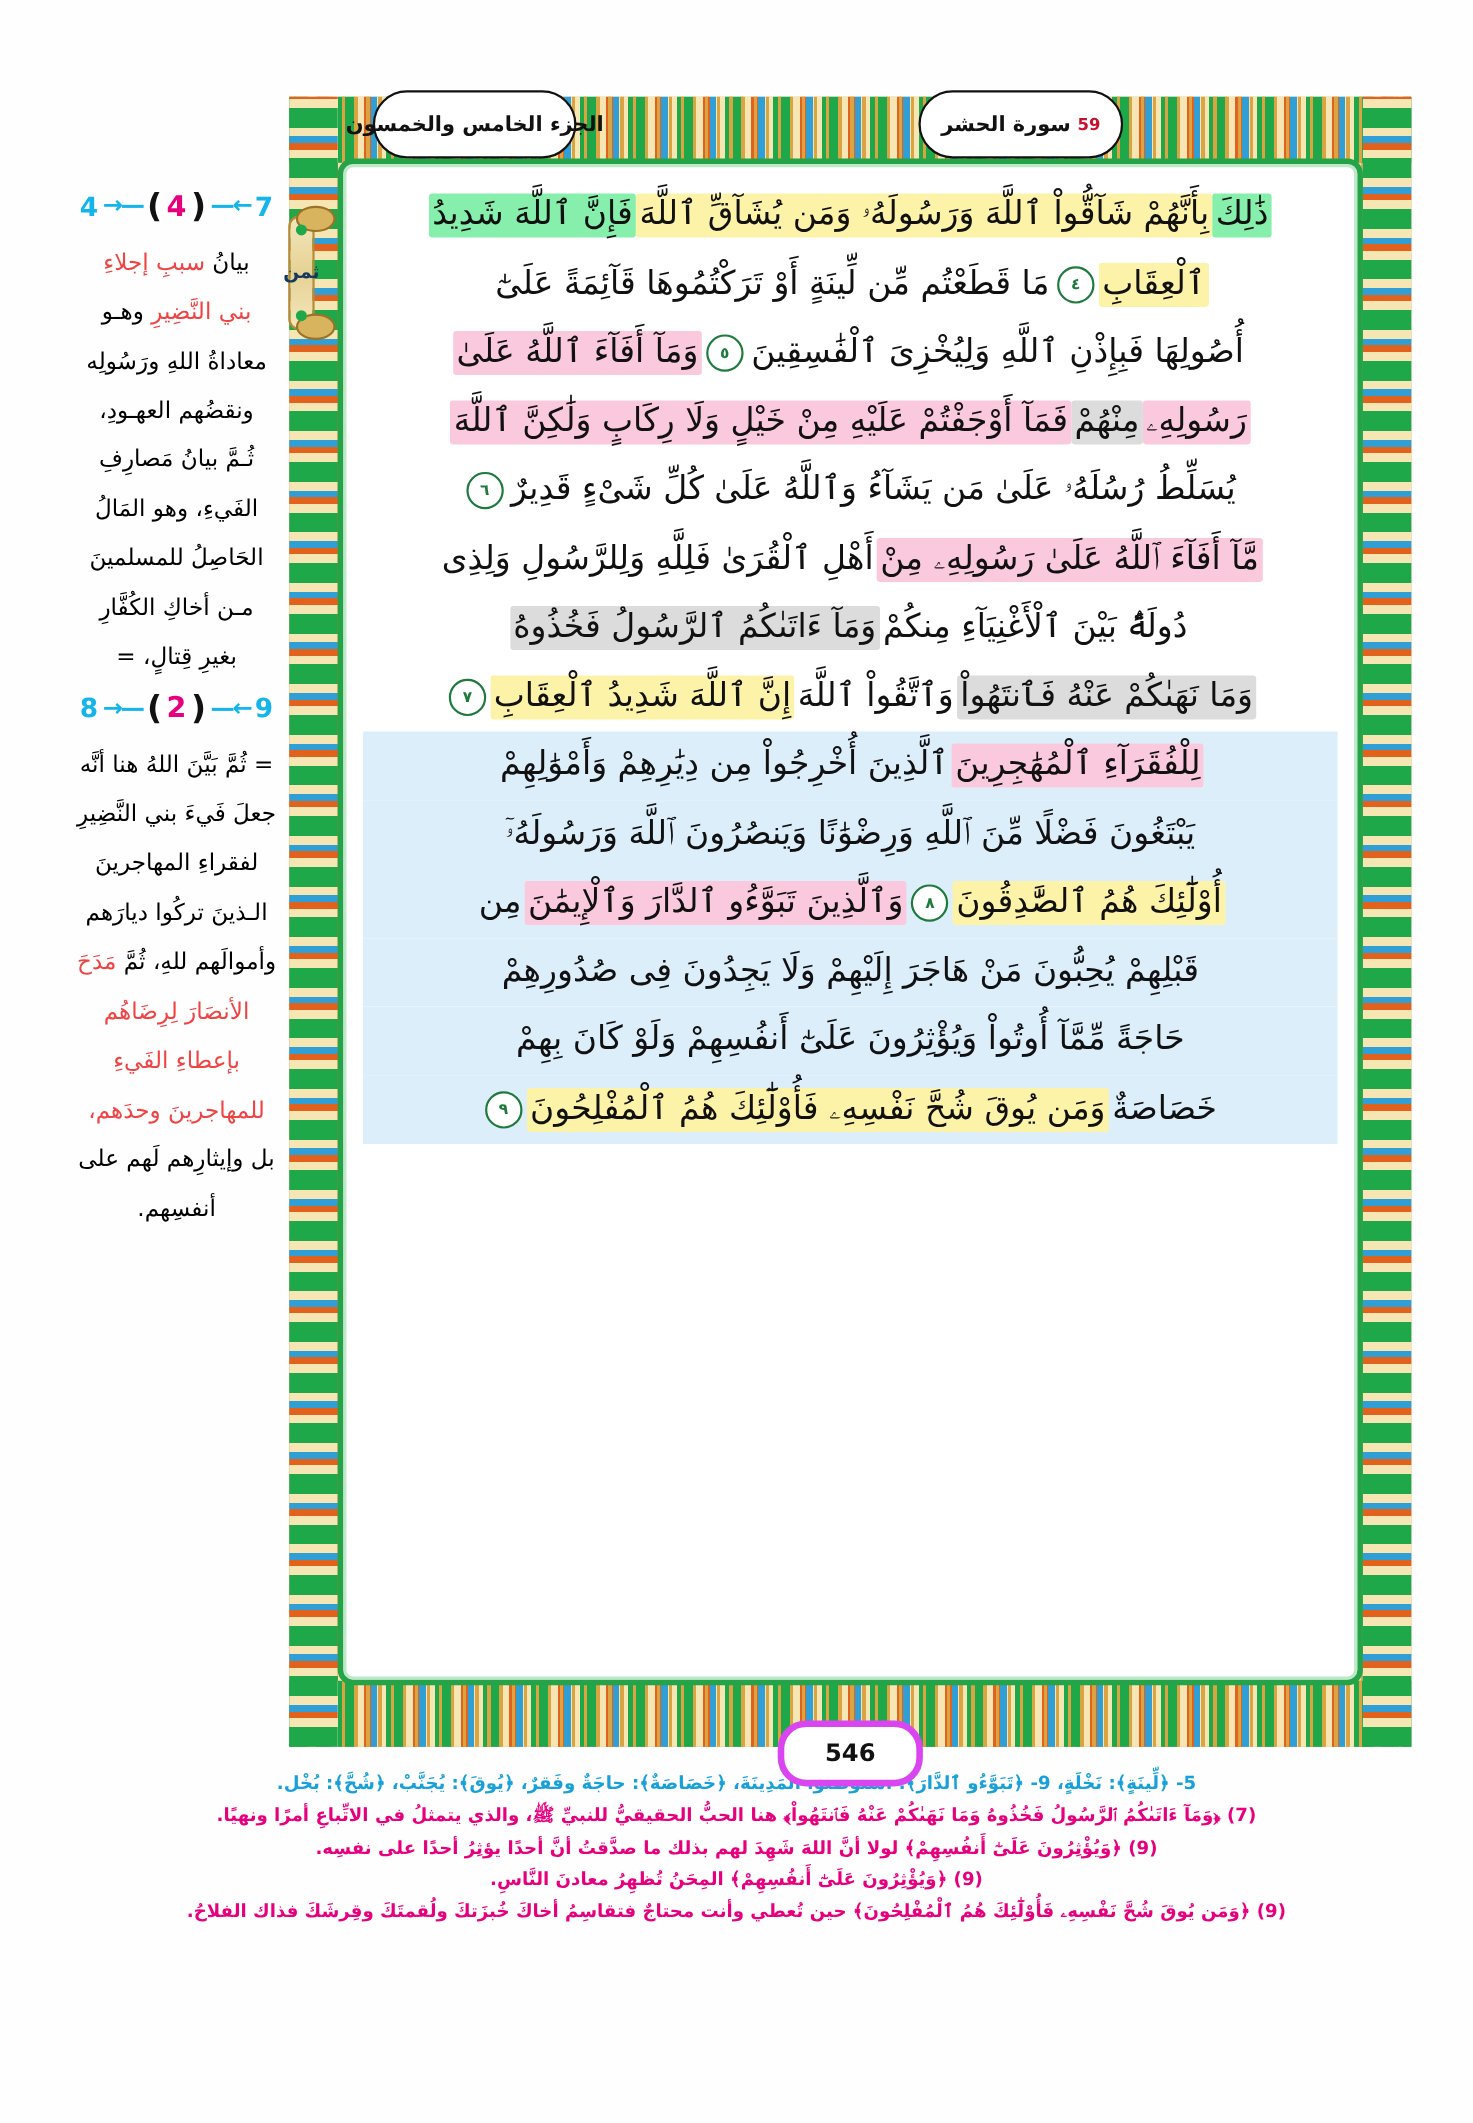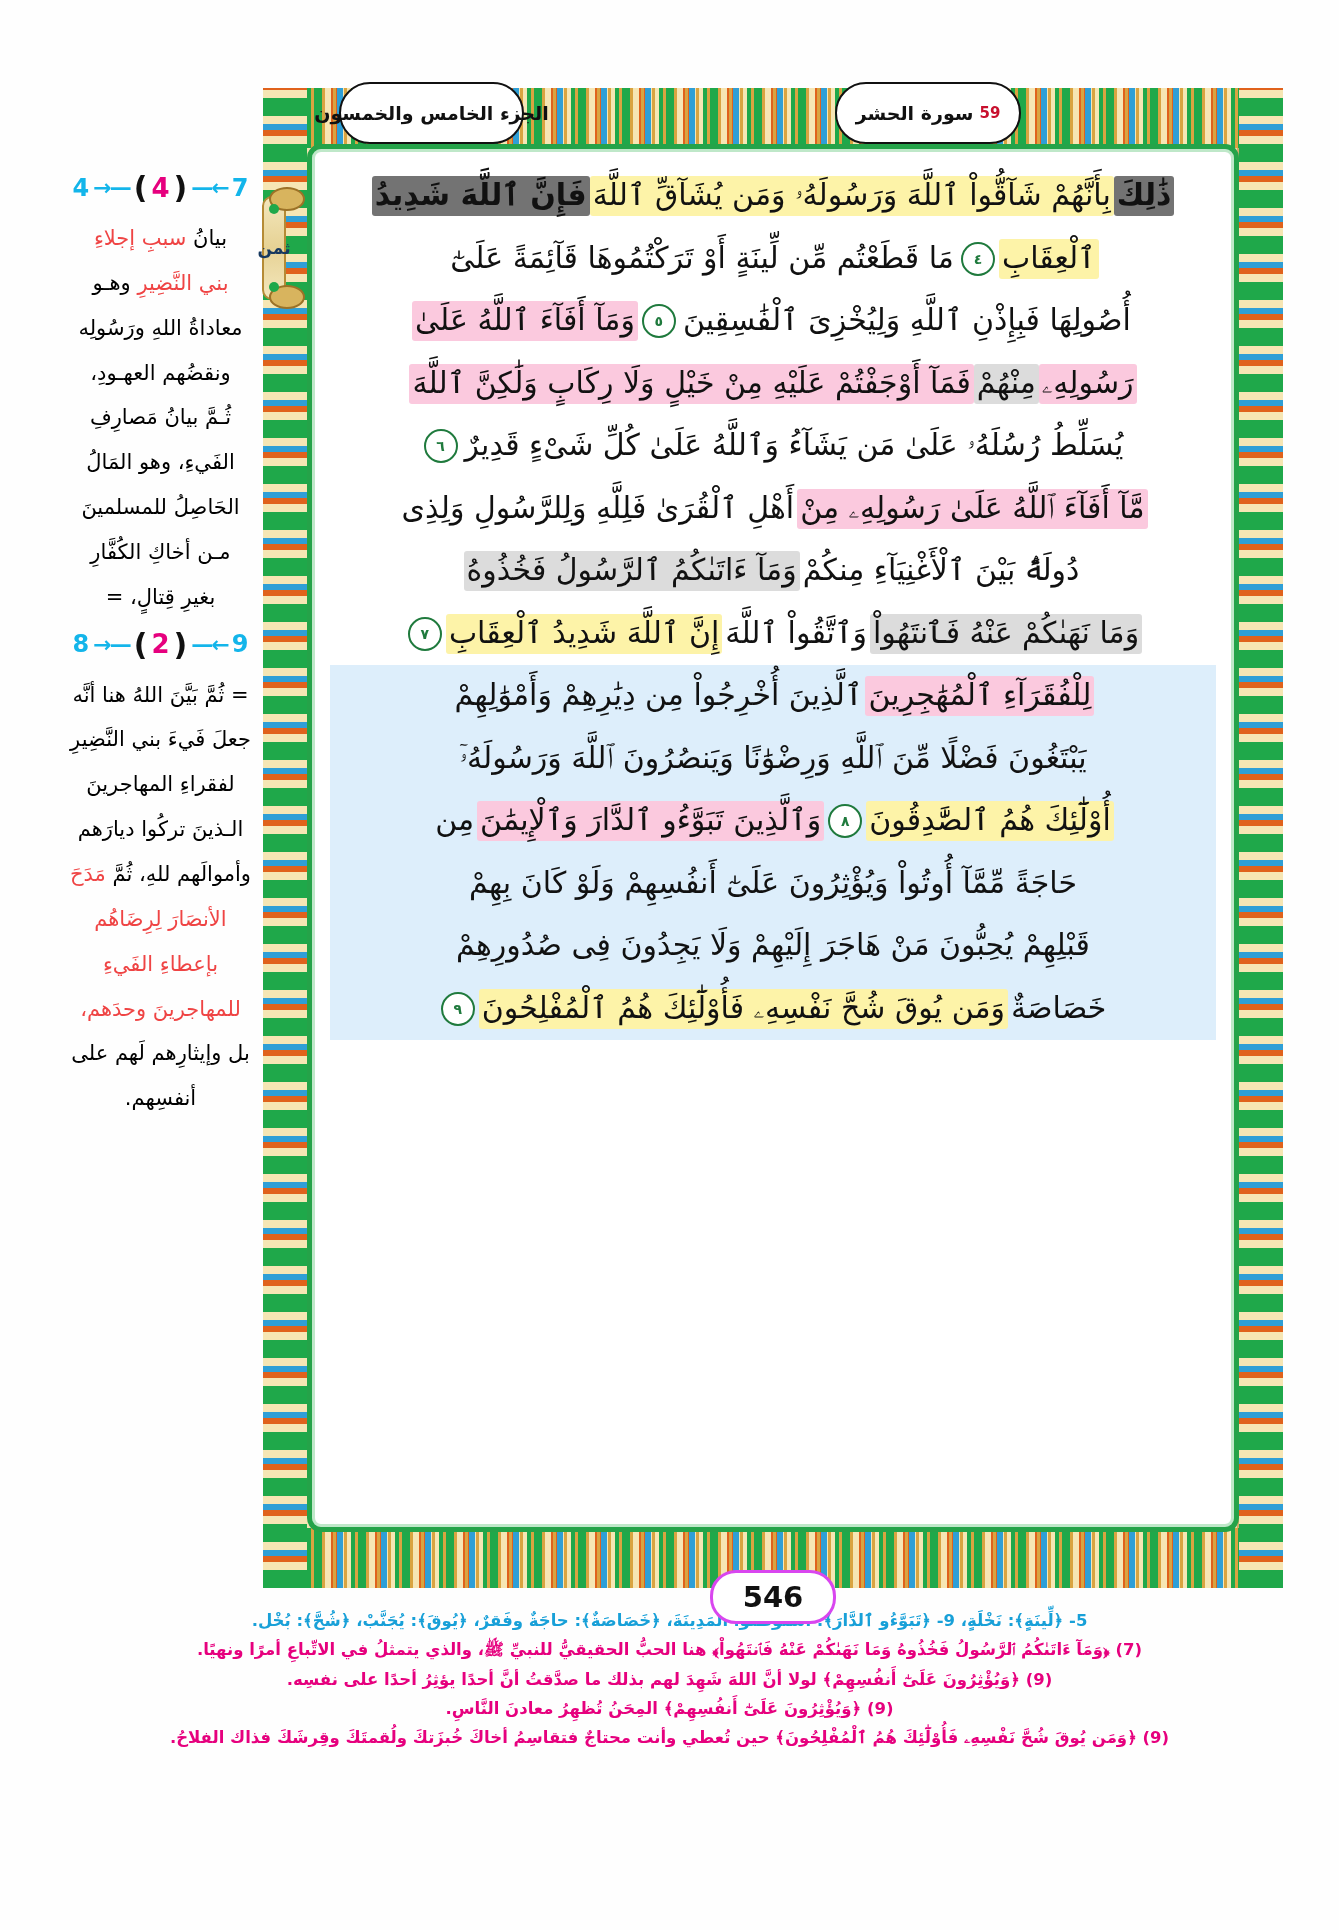--- a/index.html
+++ b/index.html
@@ -115,42 +115,42 @@
     font-size:30px;line-height:1.0;
     color:#111;white-space:nowrap;
     font-family:"DejaVu Sans","Liberation Sans",sans-serif;
   }
   .ayah-line .seg{
     padding:4px 3px 6px 3px;border-radius:3px;
     display:inline-block;
   }
   .hl-yellow{background:#fdf3a8;}
   .hl-pink{background:#fbc9de;}
-  .hl-green{background:#737373;font-weight:bold;}
+  .hl-green{background:#86efac;}
   .hl-grey{background:#dcdcdc;}
   .hl-none{background:transparent;}
 
   .band-blue{background:#ddeefb;}
   .band-white{background:#ffffff;}
 
   .ayah-num{
     display:inline-block;width:30px;height:30px;line-height:30px;
     text-align:center;font-size:14px;color:#1f7a3d;font-weight:700;
     border:2px solid #1f7a3d;border-radius:50%;
     background:#ffffff;margin:0 4px;vertical-align:middle;
     box-shadow:0 0 0 2px #fff inset;
   }
 
   
   .page-number{
     position:absolute;left:50%;transform:translateX(-50%);
     bottom:-36px;width:120px;height:48px;
-    background:#ffffff;border:3px solid #d946ef;border-radius:26px;
+    background:#ffffff;border:6px solid #d946ef;border-radius:26px;
     display:flex;align-items:center;justify-content:center;
-    font-size:29px;font-weight:700;color:#111;z-index:8;
+    font-size:22px;font-weight:700;color:#111;z-index:8;
   }
 
   
   .sidebar{
     position:absolute;left:58px;top:160px;width:205px;
     direction:rtl;text-align:center;
   }
   .sidebar .nav-row{
     display:flex;align-items:center;justify-content:center;
     gap:4px;margin:10px 0 14px 0;font-size:24px;font-weight:700;
@@ -298,24 +298,24 @@
           <div class="ayah-line band-blue">
             <span class="seg hl-none">يَبْتَغُونَ فَضْلًا مِّنَ ٱللَّهِ وَرِضْوَٰنًا وَيَنصُرُونَ ٱللَّهَ وَرَسُولَهُۥٓ</span>
           </div>
           <div class="ayah-line band-blue">
             <span class="seg hl-yellow">أُوْلَٰٓئِكَ هُمُ ٱلصَّٰدِقُونَ</span>
             <span class="ayah-num">٨</span>
             <span class="seg hl-pink">وَٱلَّذِينَ تَبَوَّءُو ٱلدَّارَ وَٱلْإِيمَٰنَ</span>
             <span class="seg hl-none">مِن</span>
           </div>
           <div class="ayah-line band-blue">
+            <span class="seg hl-none">قَبْلِهِمْ يُحِبُّونَ مَنْ هَاجَرَ إِلَيْهِمْ وَلَا يَجِدُونَ فِى صُدُورِهِمْ</span>
+          </div>
+          <div class="ayah-line band-blue">
             <span class="seg hl-none">حَاجَةً مِّمَّآ أُوتُواْ وَيُؤْثِرُونَ عَلَىٰٓ أَنفُسِهِمْ وَلَوْ كَانَ بِهِمْ</span>
-          </div>
-          <div class="ayah-line band-blue">
-            <span class="seg hl-none">قَبْلِهِمْ يُحِبُّونَ مَنْ هَاجَرَ إِلَيْهِمْ وَلَا يَجِدُونَ فِى صُدُورِهِمْ</span>
           </div>
           <div class="ayah-line band-blue">
             <span class="seg hl-none">خَصَاصَةٌ</span>
             <span class="seg hl-yellow">وَمَن يُوقَ شُحَّ نَفْسِهِۦ فَأُوْلَٰٓئِكَ هُمُ ٱلْمُفْلِحُونَ</span>
             <span class="ayah-num">٩</span>
           </div>
         </div>
     </div>
 
     <div class="page-number">546</div>

